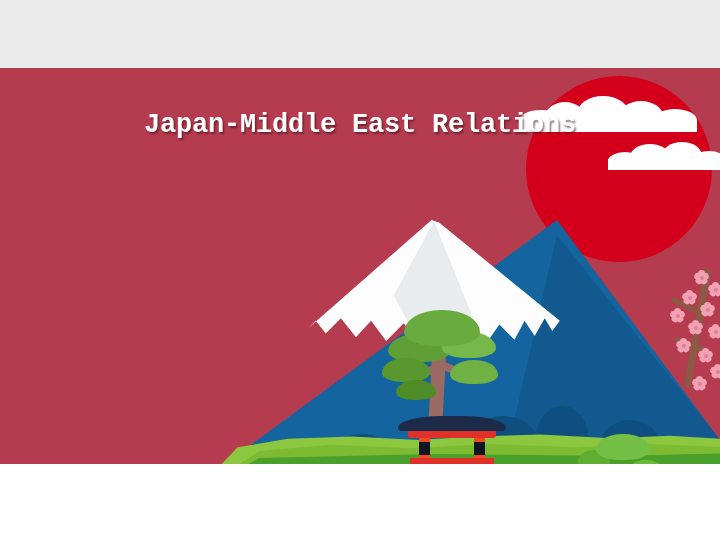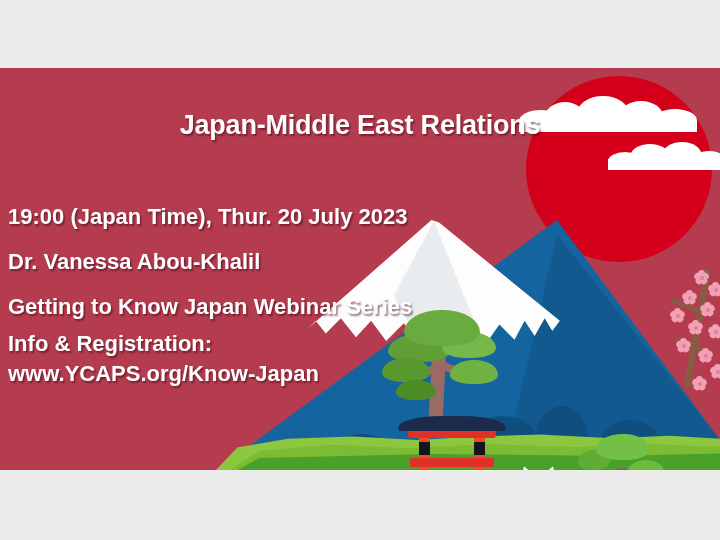--- a/index.html
+++ b/index.html
@@ -4,24 +4,24 @@
 <title>Japan-Middle East Relations</title>
 <style>
   html, body {
     margin: 0;
     padding: 0;
     background: #ffffff;
   }
   #stage {
     position: relative;
     width: 720px;
-    height: 540px;
+    height: 464px;
     overflow: hidden;
     background: #404040;
-    font-family: Liberation Sans, sans-serif;
+    font-family: Liberation Mono, monospace;
   }
   
   .bar {
     position: absolute;
     left: 0;
     width: 720px;
     background: #ebebeb;
     z-index: 60;
   }
   .bar.top { top: 0; height: 68px; }
@@ -513,26 +513,19 @@
       <div class="ear l"></div>
         <div class="ear r"></div>
 
       <div class="earin l"></div>
         <div class="earin r"></div>
 
     </div>
 
     <div id="title">Japan-Middle East Relations</div>
 
-    <div id="textblock">
-      <div class="line">19:00 (Japan Time), Thur. 20 July 2023</div>
-      <div class="line">Dr. Vanessa Abou-Khalil</div>
-      <div class="line">Getting to Know Japan Webinar Series</div>
-      <div class="line tight">Info &amp; Registration:</div>
-      <div class="line tight">www.YCAPS.org/Know-Japan</div>
-    </div>
 
   </div>
 
   <div class="bar top"></div>
   <div class="bar bottom"></div>
 
 </div>
 
 </body></html>

